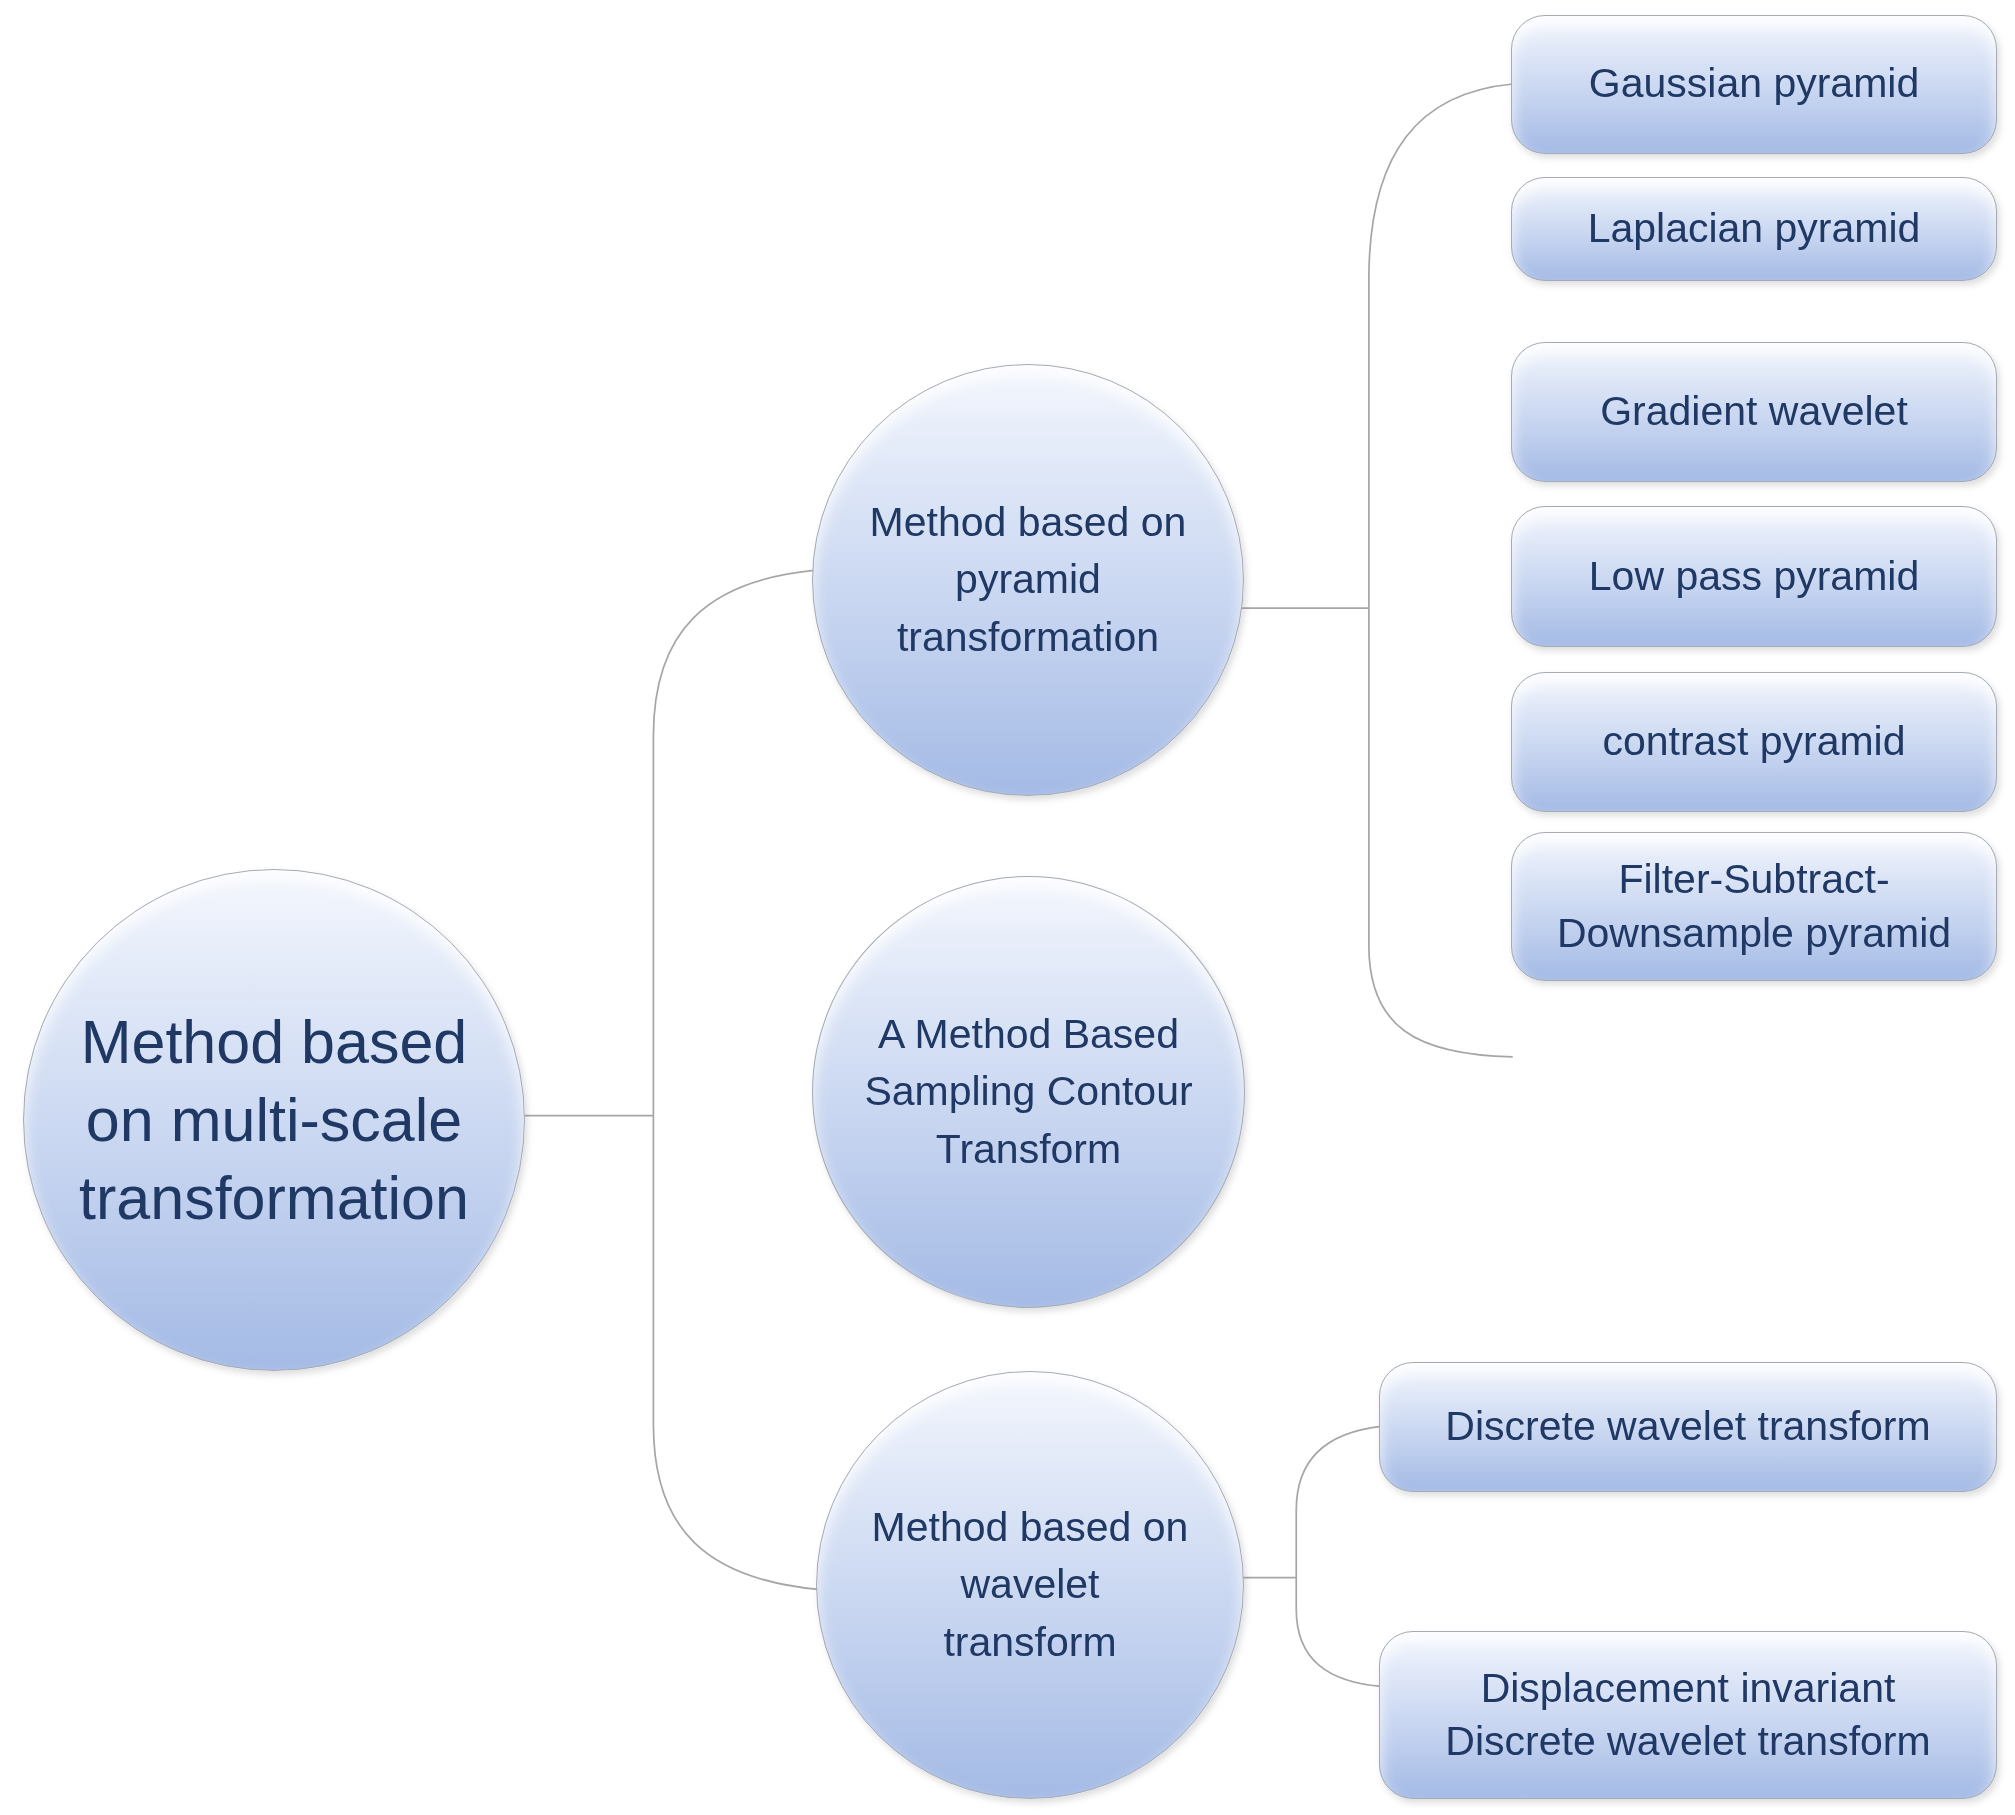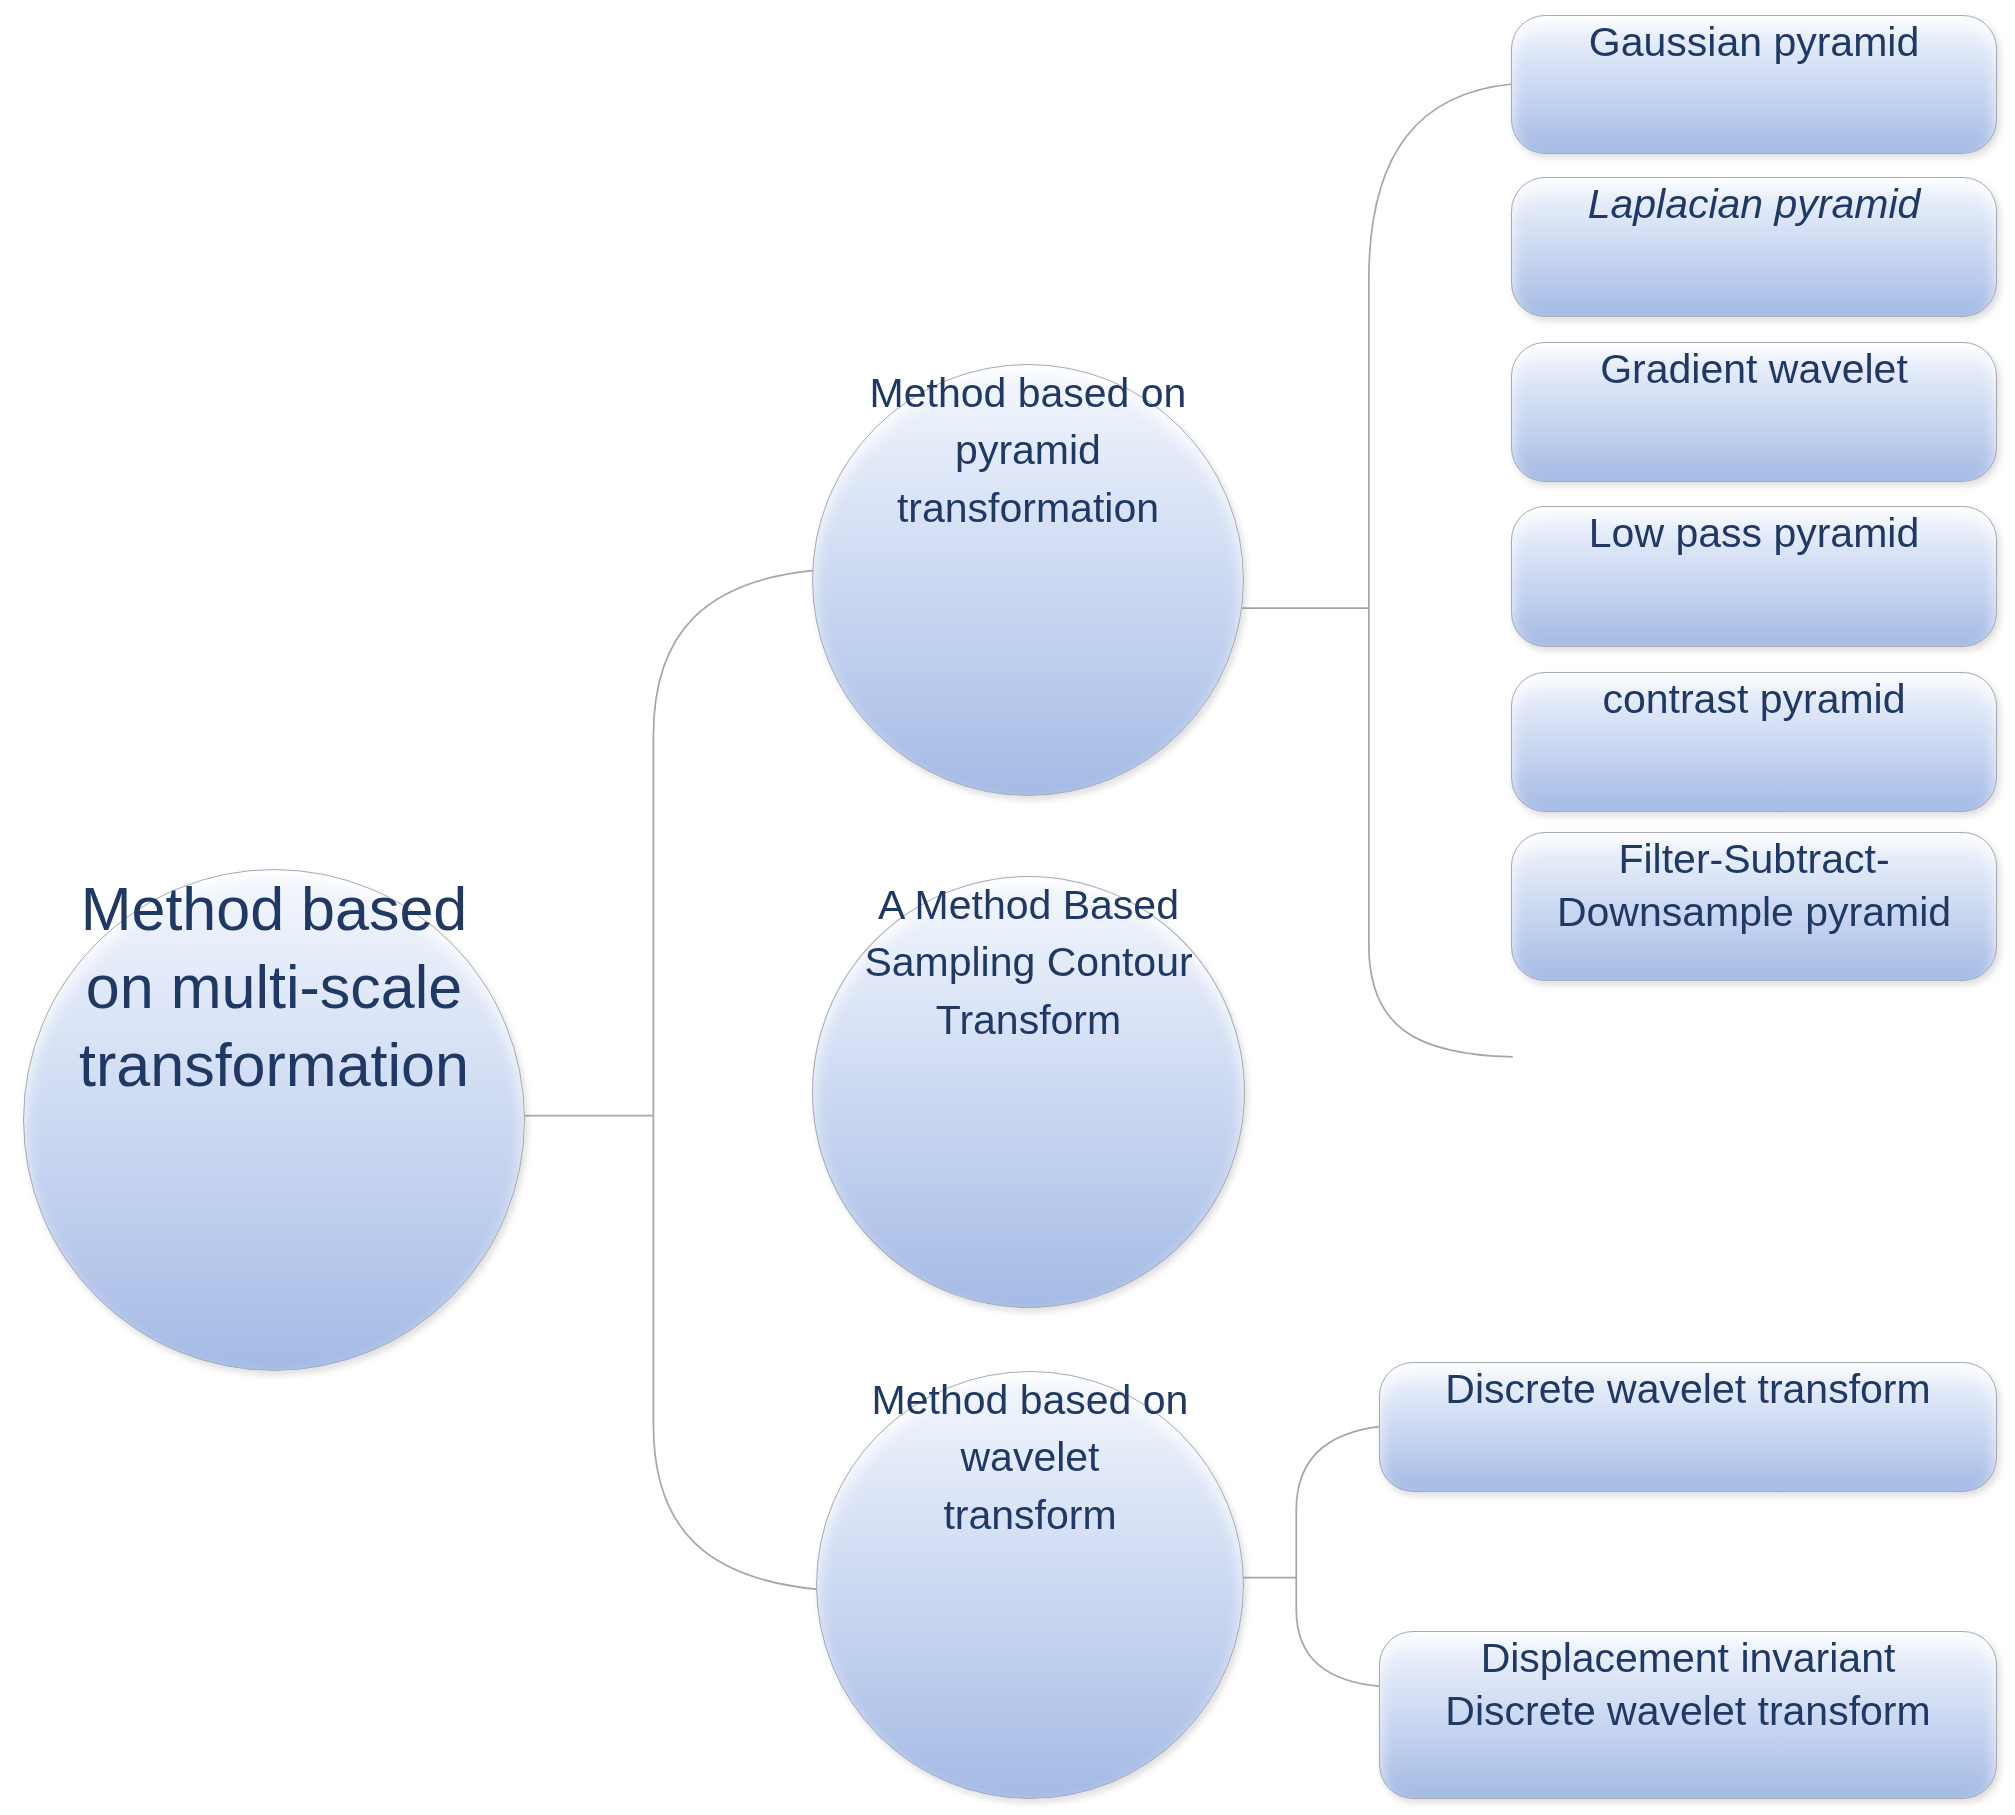--- a/index.html
+++ b/index.html
@@ -21,41 +21,41 @@
     overflow:hidden;
   }
   .connectors{
     position:absolute;left:0;top:0;width:2015px;height:1816px;z-index:0;
   }
   .connectors path{
     fill:none;stroke:var(--connector);stroke-width:2.6px;
   }
   .node{
     position:absolute;z-index:1;
-    display:flex;flex-direction:column;align-items:center;justify-content:flex-start;
+    display:flex;flex-direction:column;align-items:center;justify-content:center;
     text-align:center;color:var(--text);
     background:linear-gradient(180deg,var(--node_fill_top) 0%,var(--node_fill_upper) 28%,var(--node_fill_mid) 62%,var(--node_fill_bottom) 100%);
     border:1.3px solid var(--node_border);
     box-shadow: inset 0 9.2px 14.5px rgba(255,255,255,0.85), 2.6px 4px 6.6px rgba(110,110,110,0.22);
     box-sizing:border-box;
   }
   .circle{border-radius:50%;}
   .leaf{border-radius:34px;}
   .line{display:block;width:100%;}
 
   
   #root{left:23px;top:869px;width:502px;height:502px;font-size:61px;line-height:1.28;}
   
   #branch-pyramid{left:812px;top:364px;width:432px;height:432px;font-size:41px;line-height:1.40;}
   #branch-contour{left:812px;top:876px;width:433px;height:432px;font-size:41px;line-height:1.40;}
   #branch-wavelet{left:816px;top:1371px;width:428px;height:428px;font-size:41px;line-height:1.40;}
   
   .p-leaf{left:1511px;width:486px;font-size:41px;line-height:1.30;}
   #leaf-gaussian{top:14.5px;height:139px;}
-  #leaf-laplacian{top:177px;height:140px;font-style:italic;}
+  #leaf-laplacian{top:177px;height:104px;}
   #leaf-gradient{top:342px;height:140px;}
   #leaf-lowpass{top:506px;height:141px;}
   #leaf-contrast{top:672px;height:140px;}
   #leaf-fsd{top:832px;height:149px;}
   #leaf-morphological{top:994px;height:126px;}
   
   .w-leaf{left:1379px;width:618px;font-size:41px;line-height:1.30;}
   #leaf-dwt{top:1362px;height:130px;}
   #leaf-didwt{top:1603px;height:168px;margin-top:28px;}
 </style>

